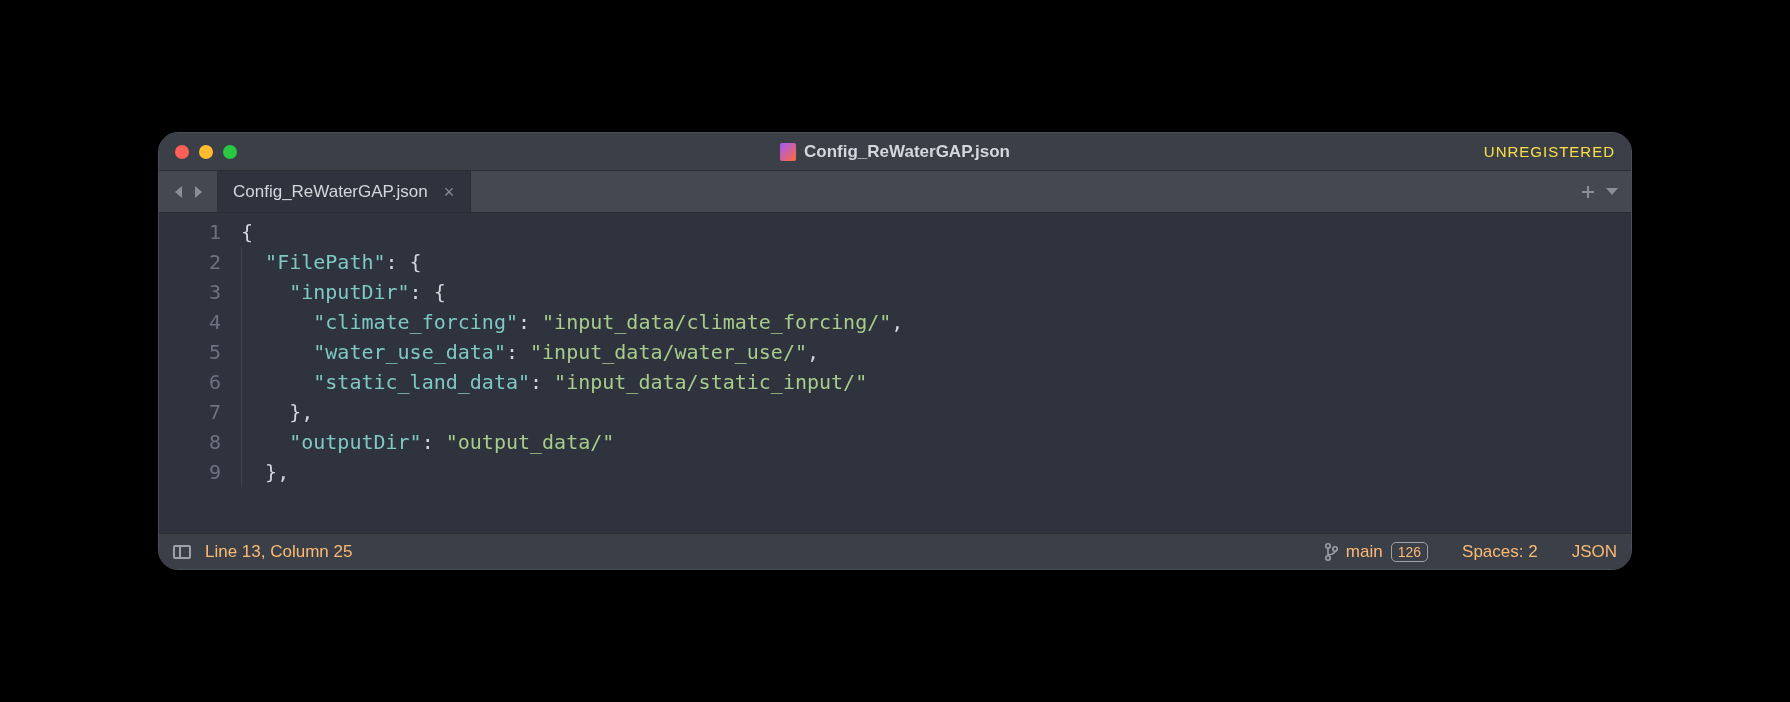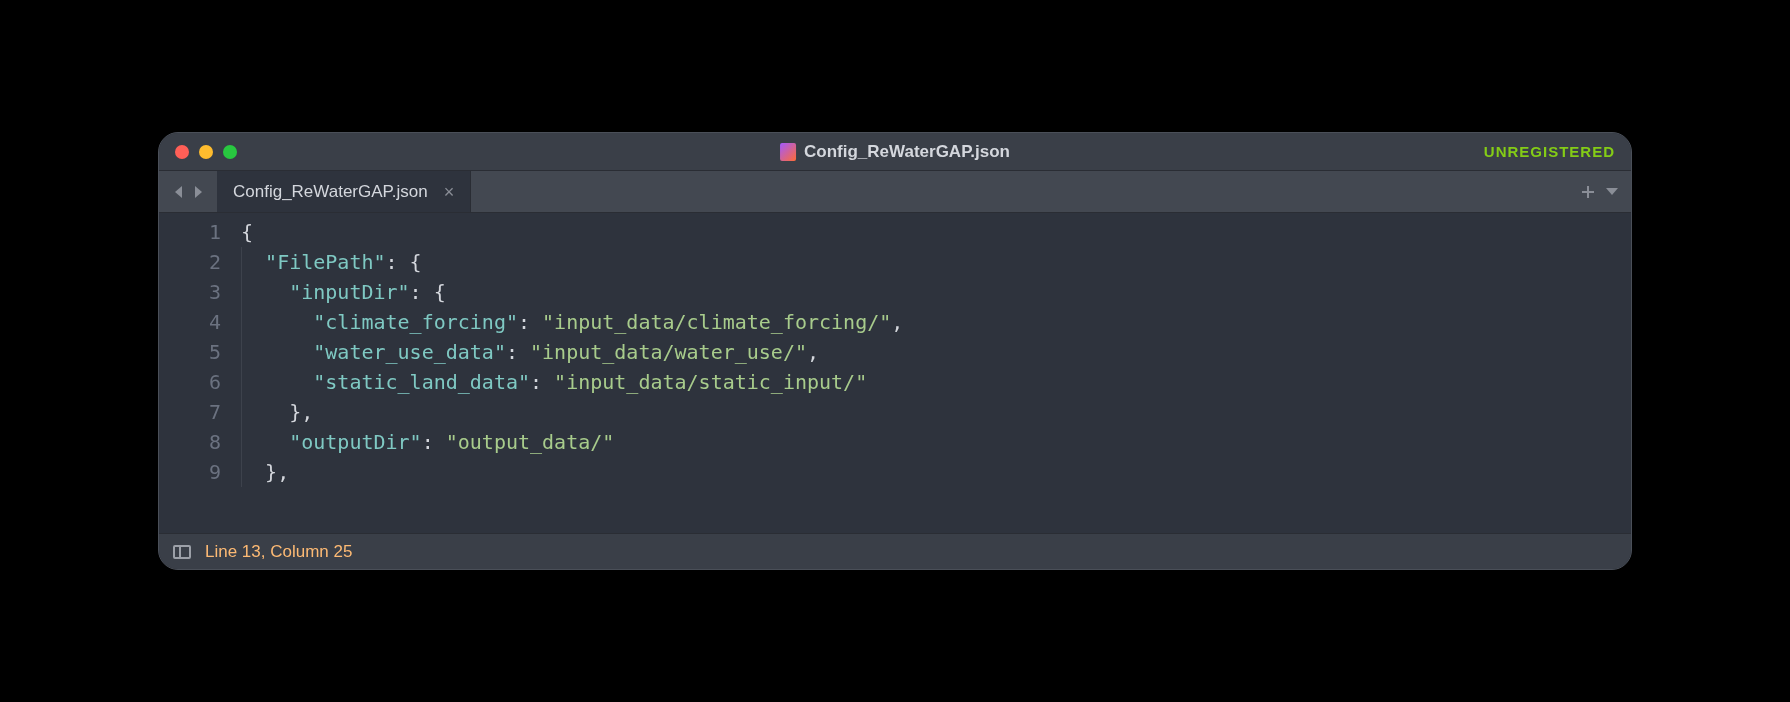--- a/index.html
+++ b/index.html
@@ -63,24 +63,24 @@
     .file-icon {
       width: 16px;
       height: 18px;
       background: linear-gradient(135deg, #a259ff 0%, #ff6b35 100%);
       border-radius: 2px;
       position: relative;
     }
     .unregistered {
       position: absolute;
       right: 16px;
-      color: #84cc16;
+      color: #fde047;
       font-size: 15px;
       letter-spacing: 1px;
-      font-weight: 700;
+      font-weight: 400;
     }
     .tabbar {
       height: 42px;
       background: #434851;
       display: flex;
       align-items: stretch;
       border-bottom: 1px solid #2a2d34;
     }
     .nav-arrows {
       display: flex;
@@ -293,14 +293,28 @@
         <div class="code-line"><span class="indent-guide" style="left: 0px;"></span><span>  </span><span class="tok-punct">},</span></div>
       </div>
   </div>
 
   <div class="statusbar">
     <div class="status-left">
       <div class="panel-icon"></div>
       <span>Line 13, Column 25</span>
     </div>
     <div class="status-spacer"></div>
+    <div class="status-right">
+      <div class="branch">
+        <svg width="14" height="18" viewBox="0 0 14 18">
+          <circle cx="4" cy="3" r="2.2" fill="none" stroke="#9ca0a8" stroke-width="1.6"></circle>
+          <circle cx="4" cy="15" r="2.2" fill="none" stroke="#9ca0a8" stroke-width="1.6"></circle>
+          <circle cx="11" cy="6" r="2.2" fill="none" stroke="#9ca0a8" stroke-width="1.6"></circle>
+          <path d="M4 5 V13 M11 8 Q11 11 4 12" fill="none" stroke="#9ca0a8" stroke-width="1.6"></path>
+        </svg>
+        <span>main</span>
+        <span class="branch-count">126</span>
+      </div>
+      <span>Spaces: 2</span>
+      <span>JSON</span>
+    </div>
   </div>
 </div>
 
 </body></html>

